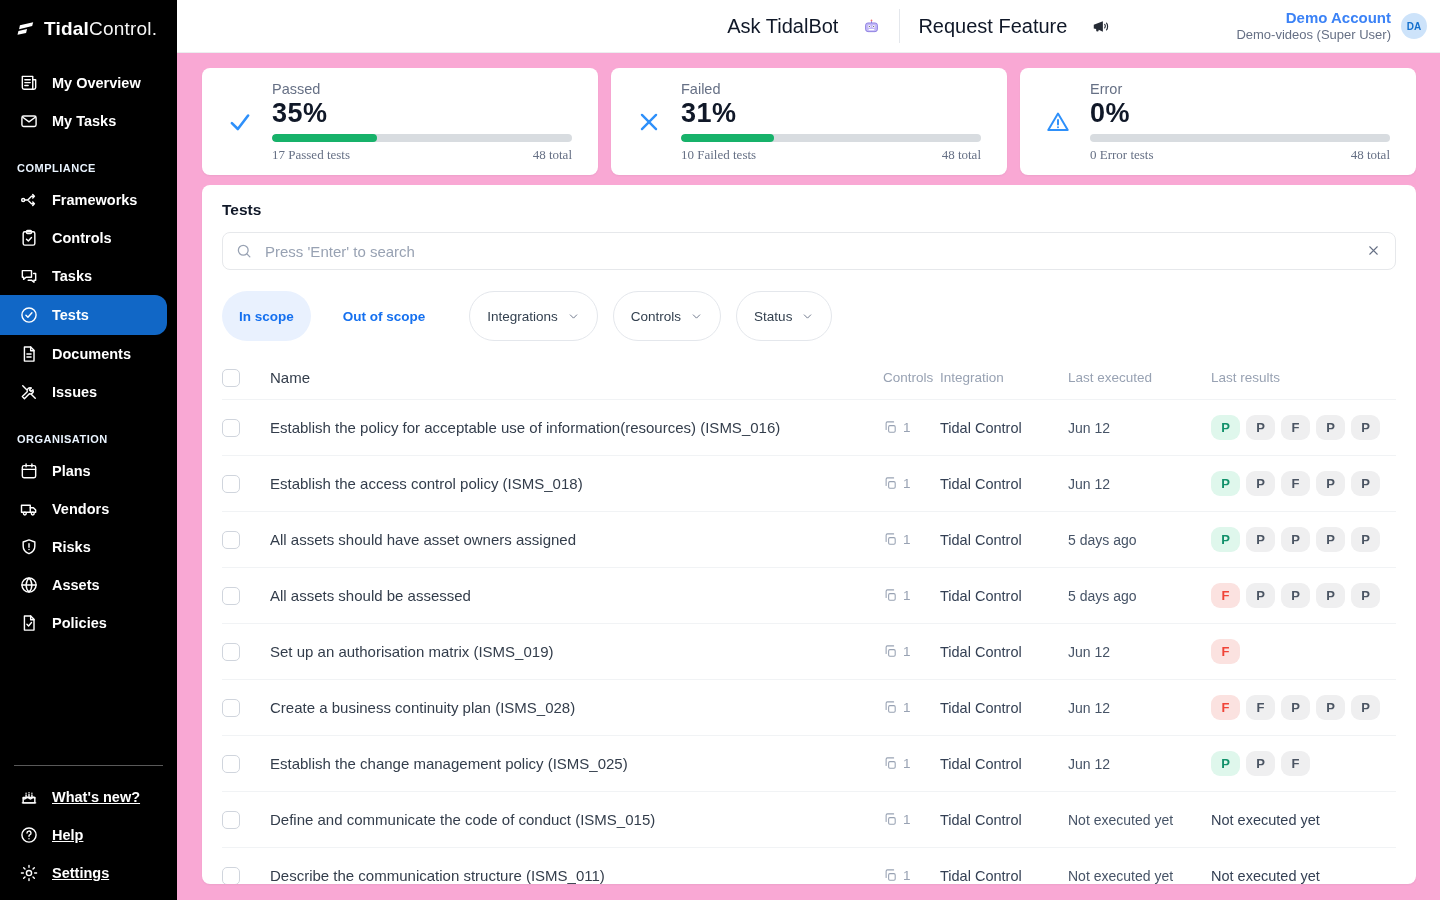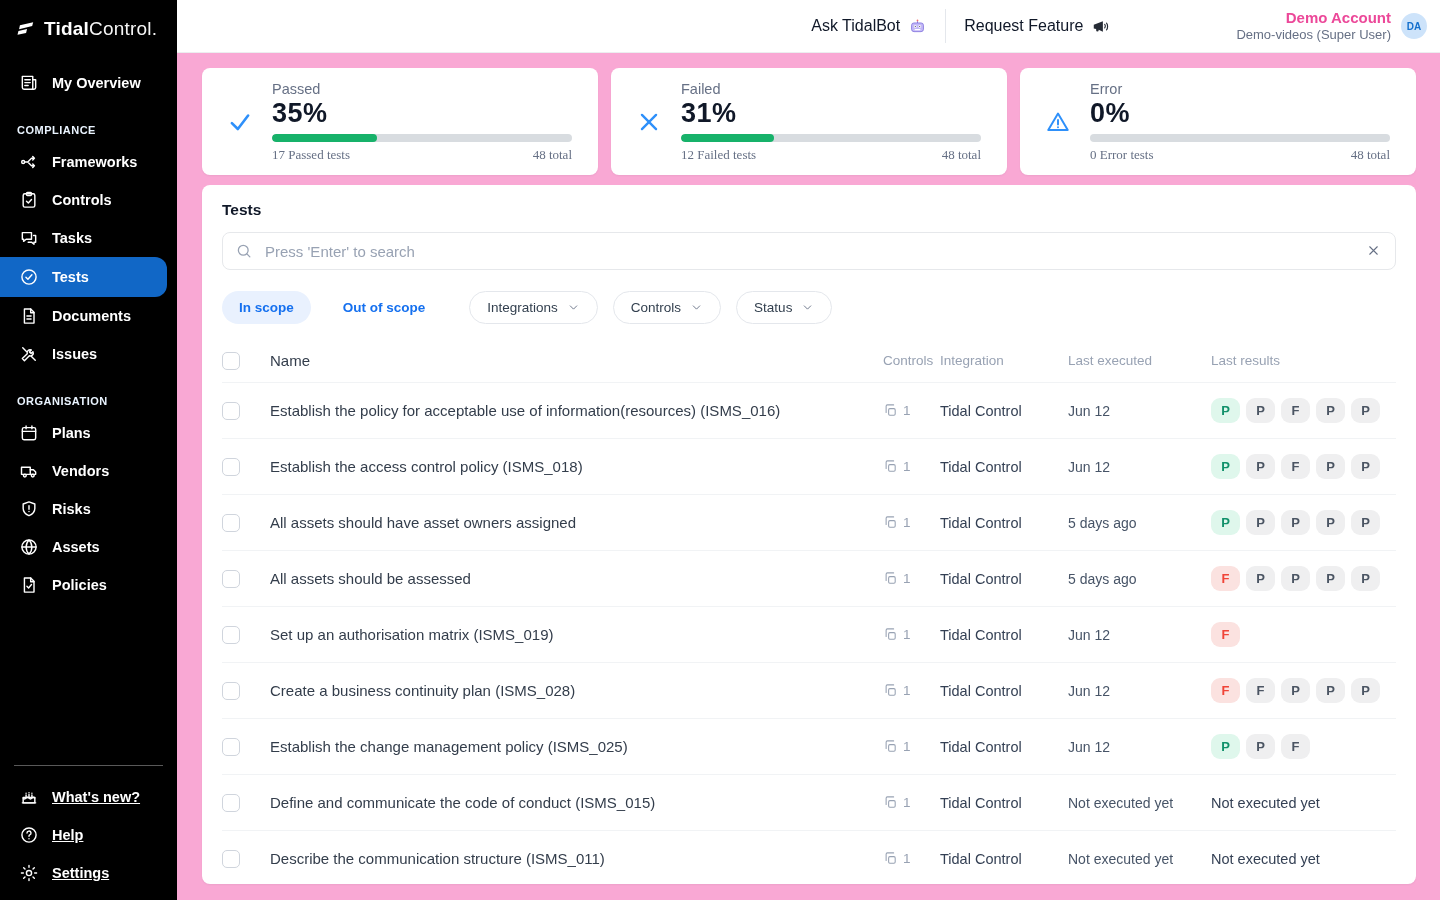--- a/index.html
+++ b/index.html
@@ -18,27 +18,27 @@
   .nav-item { height:38px; display:flex; align-items:center; gap:13px; padding-left:19px; padding-right:10px; font-size:14.5px; font-weight:600; color:#fff; cursor:pointer; }
   .nav-item .icn { width:20px; height:20px; display:inline-flex; flex:none; }
   .nav-item .icn svg { width:20px; height:20px; }
   .nav-item.active { background:#1167C6; border-radius:0 12px 12px 0; margin-right:10px; height:40px; }
   .sidebar-bottom { margin-top:auto; padding-bottom:8px;text-decoration:underline; }
   .sidebar-divider { border-top:1px solid rgba(255,255,255,.35); margin:0 14px 12px 14px; }
 
   
   .main { flex:1; display:flex; flex-direction:column; height:100%; }
   .topbar { height:53px; background:#fff; display:flex; align-items:center; justify-content:flex-end; padding-right:13px; gap:18px; border-bottom:1px solid #ECEEF0; }
-  .topbar-link { display:flex; align-items:center; gap:8px; font-size:16px; color:#101828; cursor:pointer; }
+  .topbar-link { display:flex; align-items:center; gap:24px; font-size:20px; color:#101828; cursor:pointer; }
   .topbar-link .icn { width:19px; height:19px; display:inline-flex; }
   .topbar-link .icn svg { width:19px; height:19px; }
   .topbar-sep { width:1px; height:34px; background:#E4E7EC; }
   .account { display:flex; align-items:center; gap:10px; cursor:pointer; margin-left:108px; }
   .account-text { text-align:right; }
-  .account-name { font-size:15px; font-weight:700; color:#ec4899; line-height:1.25; }
+  .account-name { font-size:15px; font-weight:700; color:#3b82f6; line-height:1.25; }
   .account-sub { font-size:13px; color:#667085; line-height:1.25; }
   .avatar { width:26px; height:26px; border-radius:50%; background:#CDE3FA; color:#1570CD; font-size:10px; font-weight:700; display:flex; align-items:center; justify-content:center; }
 
   .content { flex:1; background:#f9a8d4; padding:15px 24px 16px 25px; overflow:hidden; display:flex; flex-direction:column; }
 
   
   .stats-row { display:flex; gap:13px; }
   .stat-card { flex:1; background:#fff; border-radius:8px; box-shadow:0 1px 2px rgba(16,24,40,.05); height:107px; display:flex; gap:16px; padding:13px 26px 12px 22px; }
   .stat-icn { width:32px; display:flex; align-items:center; justify-content:center; color:#2E90FA; }
   .stat-icn svg { width:26px; height:26px; }
@@ -54,21 +54,21 @@
   .tests-title { font-size:15.5px; font-weight:600; color:#101828; }
   .search-wrap { position:relative; margin-top:13px; }
   .search-input { width:100%; height:38px; border:1px solid #E6E8EB; border-radius:8px; padding:0 42px 0 42px; font-size:15px; color:#101828; outline:none; font-family:"Liberation Sans",sans-serif; }
   .search-input::placeholder { color:#98A2B3; }
   .search-icn { position:absolute; left:13px; top:10px; width:18px; height:18px; color:#98A2B3; }
   .search-icn svg { width:18px; height:18px; }
   .search-clear { position:absolute; right:12px; top:9px; width:20px; height:20px; color:#667085; cursor:pointer; }
   .search-clear svg { width:15px; height:15px; margin:2px; }
 
   .filters { display:flex; align-items:center; gap:15px; margin-top:21px; }
-  .chip { height:33px; display:flex; align-items:center; gap:9px; padding:8px 17px; border-radius:999px; font-size:13.5px; cursor:pointer; }
+  .chip { height:50px; display:flex; align-items:center; gap:9px; padding:8px 17px; border-radius:999px; font-size:13.5px; cursor:pointer; }
   .chip-scope { color:#1570EF; font-weight:600; }
   .chip-scope.active { background:#E9F1FE; }
   .chip-dd { border:1px solid #E4E7EC; color:#33404F; font-weight:500; }
   .chip-dd .icn { width:13px; height:13px; color:#667085; display:inline-flex; }
   .chip-dd .icn svg { width:13px; height:13px; }
 
   
   .table { margin-top:15px; }
   .trow { display:flex; align-items:center; border-bottom:1px solid #F1F3F5; }
   .thead { height:44px; font-size:13.5px; color:#98A2B3; }
@@ -102,20 +102,29 @@
       <div class="nav-item">
         <span class="icn">
           <svg viewBox="0 0 24 24" fill="none" stroke="currentColor" stroke-width="1.7" stroke-linecap="round" stroke-linejoin="round">
             <path d="M16.5 4v15.5H6A2 2 0 0 1 4 17.5V4z"></path>
             <path d="M16.5 8H20v9.5a2 2 0 0 1-2 2h-2"></path>
             <path d="M7 8h6.5M7 11.5h6.5M7 15h4"></path>
           </svg>
         </span>
         <span>My Overview</span>
       </div>
+      <div class="nav-item">
+        <span class="icn">
+          <svg viewBox="0 0 24 24" fill="none" stroke="currentColor" stroke-width="1.7" stroke-linecap="round" stroke-linejoin="round">
+            <rect x="3.5" y="6" width="17" height="12.5" rx="2"></rect>
+            <path d="m4.5 7.5 7.5 5.5 7.5-5.5"></path>
+          </svg>
+        </span>
+        <span>My Tasks</span>
+      </div>
       <div class="nav-group-label">COMPLIANCE</div>
       <div class="nav-item">
         <span class="icn">
           <svg viewBox="0 0 24 24" fill="none" stroke="currentColor" stroke-width="1.7" stroke-linecap="round" stroke-linejoin="round">
             <circle cx="5" cy="12" r="1.8"></circle>
             <path d="M7 12h3.5M10.5 12 15 7.5h3.5M10.5 12 15 16.5h3.5M16.5 5.5l2 2-2 2M16.5 14.5l2 2-2 2"></path>
           </svg>
         </span>
         <span>Frameworks</span>
       </div>
@@ -313,21 +322,21 @@
               <path d="M5.5 5.5l13 13M18.5 5.5l-13 13"></path>
             </svg>
           </div>
         <div class="stat-body">
           <div class="stat-label">Failed</div>
           <div class="stat-value">31%</div>
           <div class="stat-track">
               <div class="stat-fill" style="width: 31%;"></div>
             </div>
           <div class="stat-foot">
-            <span>12 Failed tests</span>
+            <span>10 Failed tests</span>
             <span>48 total</span>
           </div>
         </div>
       </div>
       <div class="stat-card">
         <div class="stat-icn">
             <svg viewBox="0 0 24 24" fill="none" stroke="currentColor" stroke-width="1.8" stroke-linecap="round" stroke-linejoin="round">
               <path d="M12 4.2 21 19.3H3z"></path>
               <path d="M12 10.2v4.2M12 16.8v.1"></path>
             </svg>

